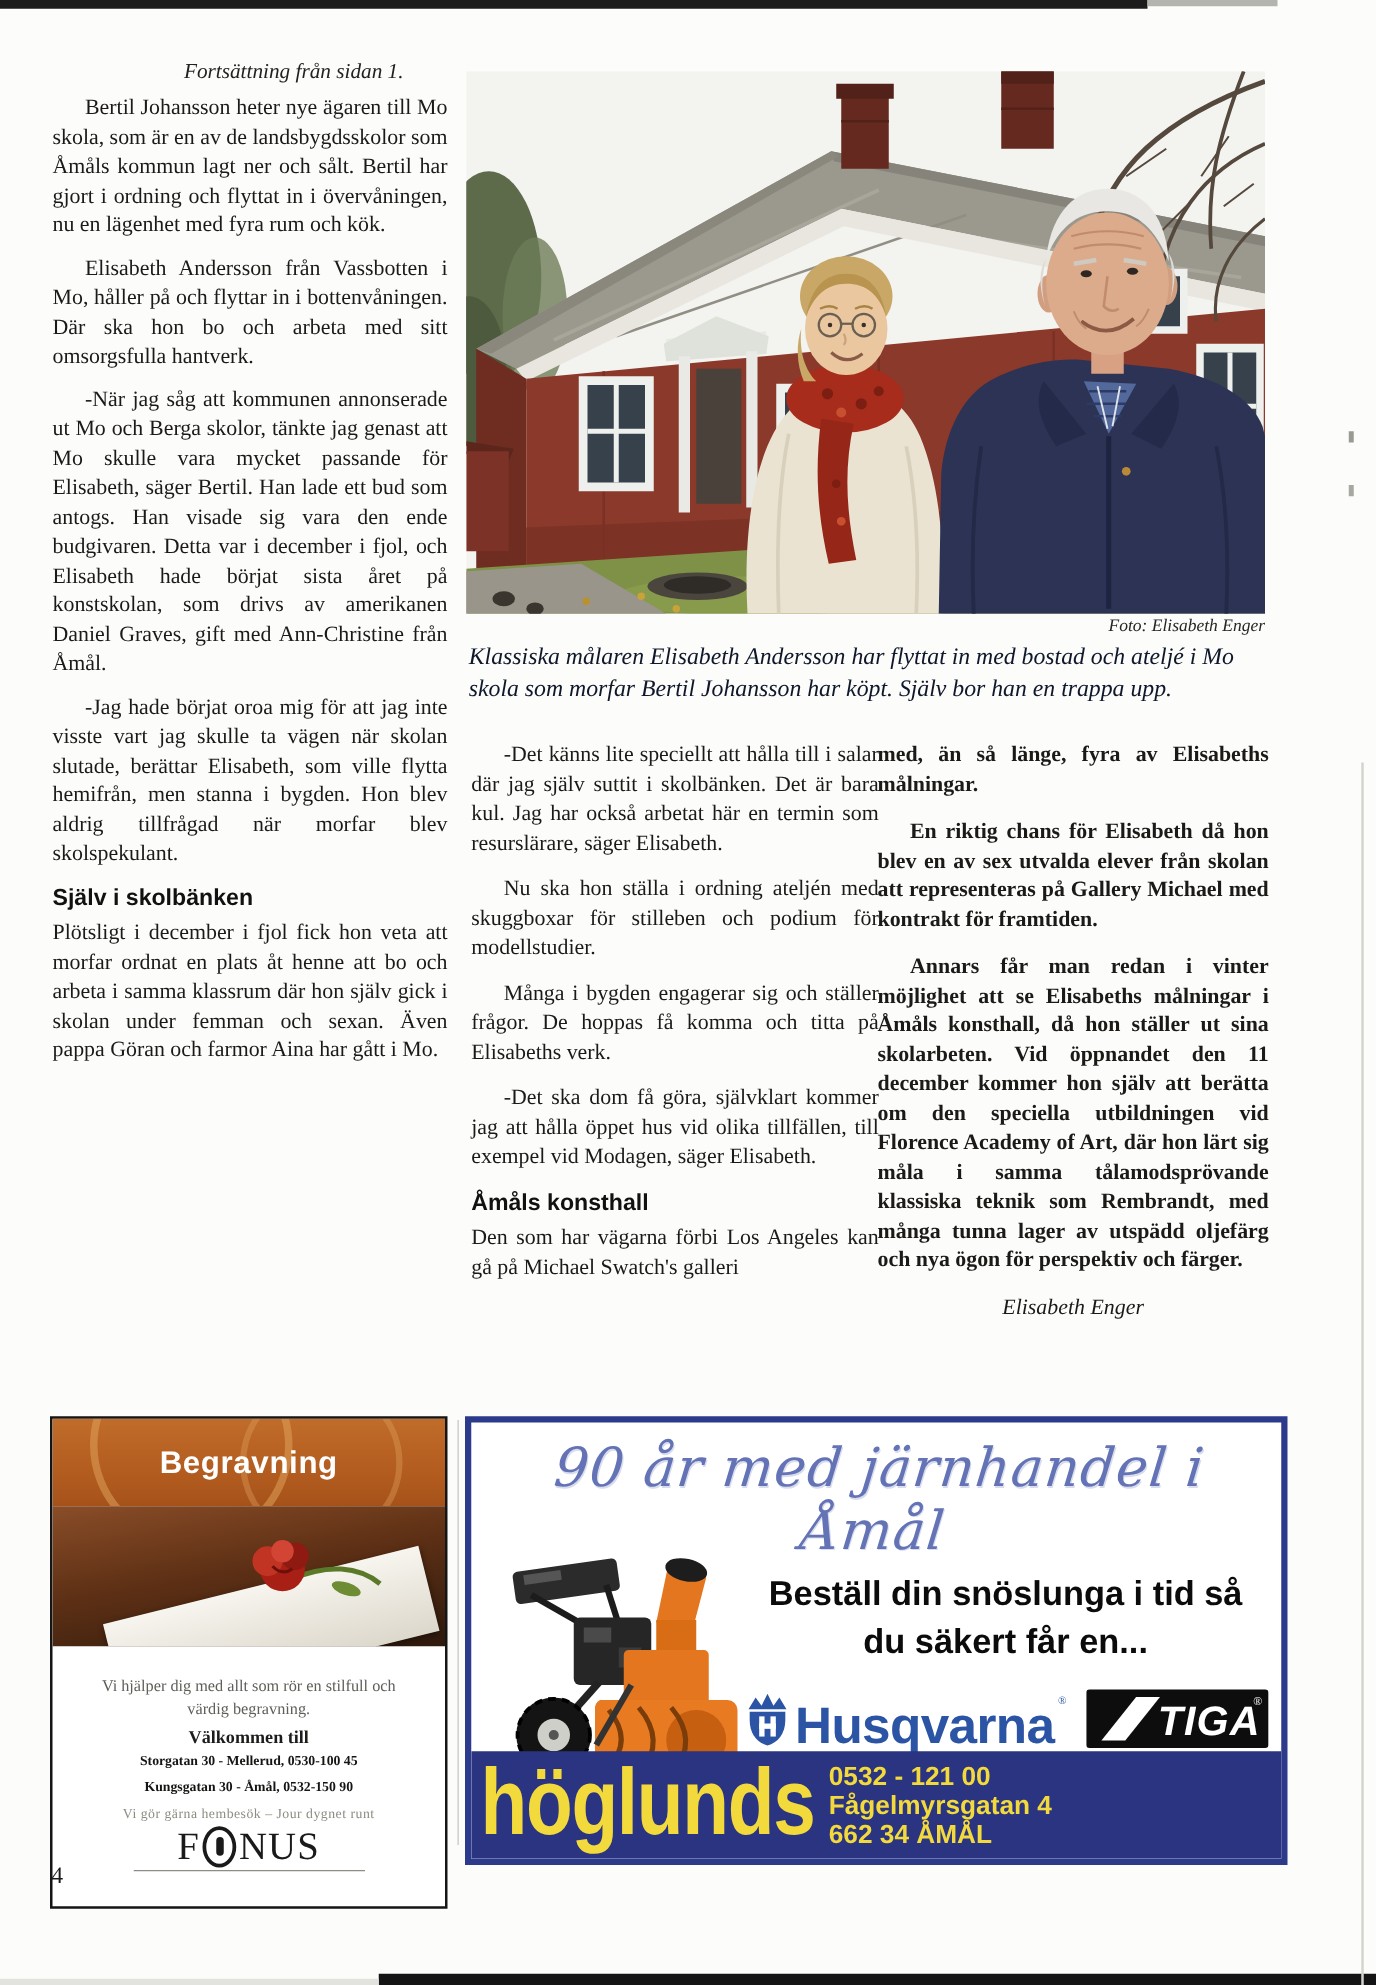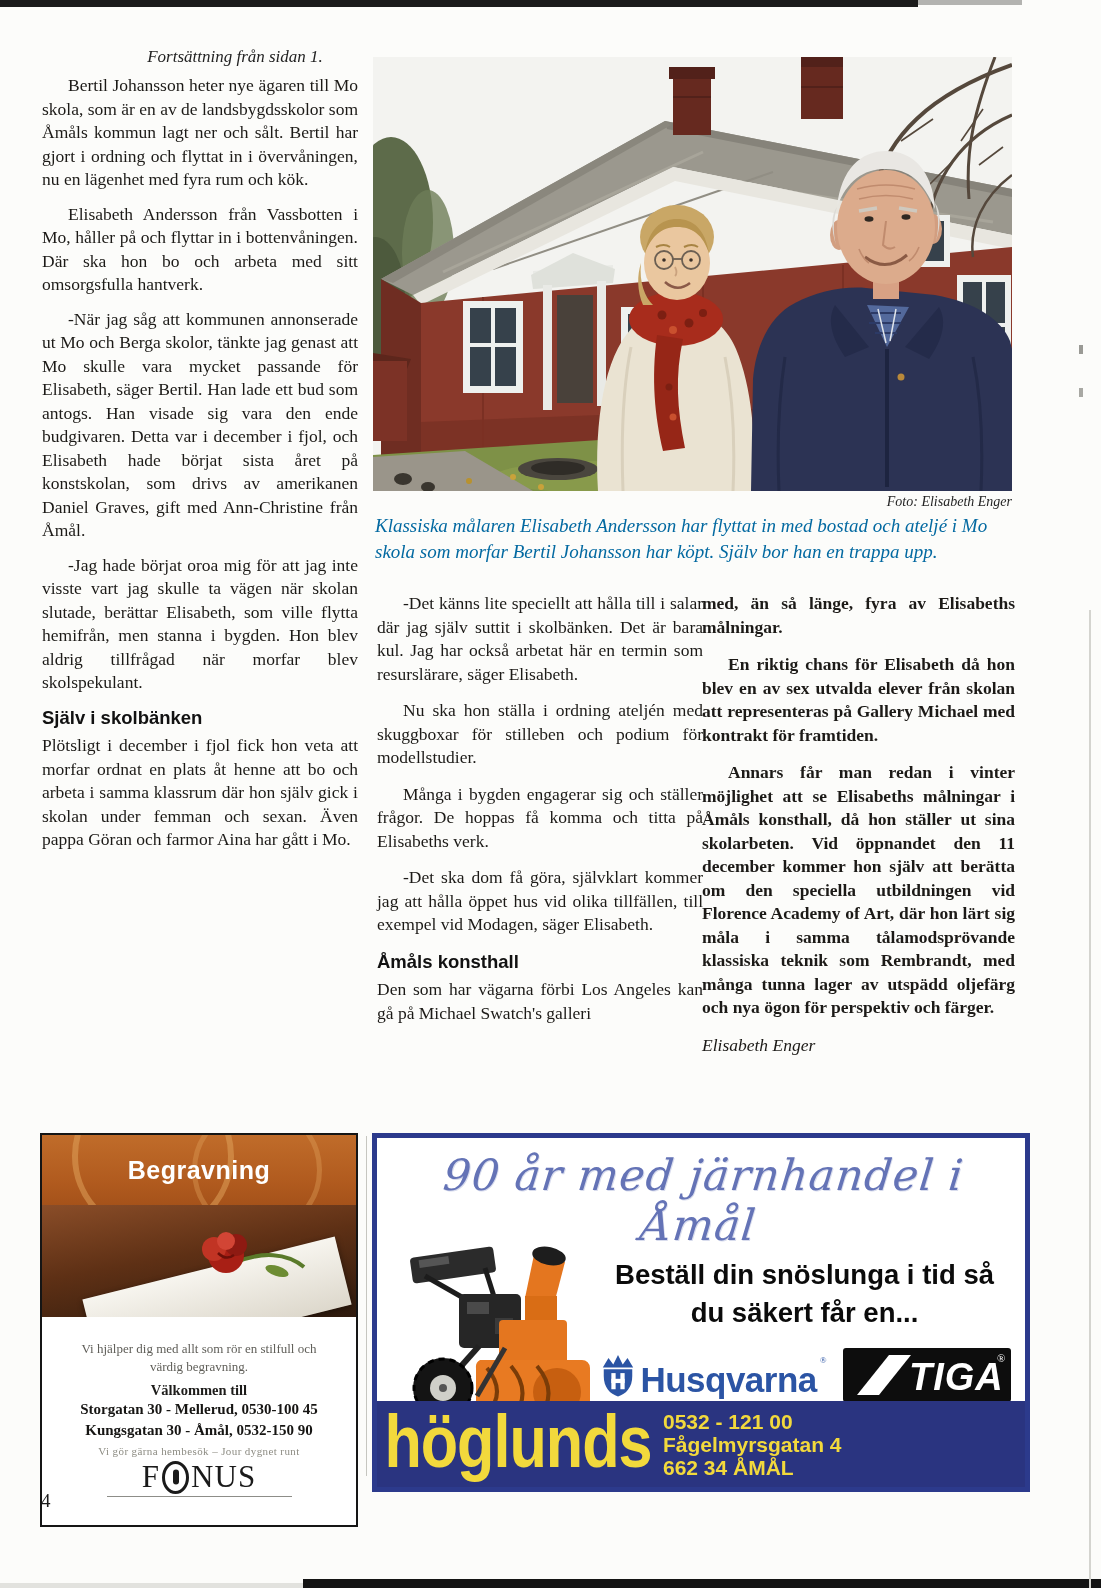--- a/index.html
+++ b/index.html
@@ -20,49 +20,49 @@
   .article-col{position:absolute;text-align:justify;font-size:17.5px;line-height:23.5px;}
   .col-left{left:42px;top:74px;width:316px;}
   .col-mid{left:377px;top:592px;width:326px;}
   .col-right{left:702px;top:592px;width:313px;}
   .bodyp{margin:0 0 11px;text-indent:26px;}
   .col-mid .bodyp{margin-bottom:13px;}
   .col-right .bodyp{margin-bottom:14px;font-weight:bold;}
   .bodyp.noindent{text-indent:0;}
   .subhead{font-family:"Liberation Sans",sans-serif;font-size:18.5px;font-weight:bold;
            margin:7px 0 5px;text-indent:0;color:#111;}
-  .signature{text-align:left;font-style:italic;font-size:17.5px;margin-top:12px;}
+  .signature{text-align:center;font-style:italic;font-size:17.5px;margin-top:12px;}
 
   
   .photo{position:absolute;left:373px;top:57px;width:639px;height:434px;margin:0;}
   .photo svg{display:block;}
   .photo-credit{position:absolute;left:373px;top:494px;width:639px;text-align:right;
                 font-style:italic;font-size:14px;color:#252525;}
   .photo-caption{position:absolute;left:375px;top:513px;width:639px;font-style:italic;
-                 font-size:19px;line-height:26px;color:#0369a1;}
+                 font-size:19px;line-height:26px;color:#0f172a;}
 
   
   .ad-fonus{position:absolute;left:40px;top:1133px;width:318px;height:394px;
             border:2px solid #151515;background:#fff;box-sizing:border-box;overflow:hidden;}
   .fonus-header{position:relative;height:70px;background:linear-gradient(180deg,#c06c2a 0%,#b05a1e 70%,#a5521a 100%);
                 display:flex;align-items:center;justify-content:center;overflow:hidden;}
   .fonus-header .arc1{position:absolute;left:30px;top:-60px;width:150px;height:150px;border:6px solid rgba(222,160,90,.55);
                 border-radius:50%;}
   .fonus-header .arc2{position:absolute;left:150px;top:-30px;width:120px;height:120px;border:5px solid rgba(222,160,90,.4);
                 border-radius:50%;}
   .fonus-title{color:#fff;font-family:"Liberation Sans",sans-serif;font-weight:bold;font-size:25px;
                letter-spacing:.5px;position:relative;}
   .fonus-photo{position:relative;height:112px;background:linear-gradient(170deg,#8a4d28 0%,#5e3015 45%,#2e1a0d 100%);overflow:hidden;}
   .fonus-book{position:absolute;left:45px;top:62px;width:260px;height:70px;background:linear-gradient(180deg,#f7f5ef,#ddd8cc);
               transform:rotate(-14deg);box-shadow:0 2px 6px rgba(0,0,0,.45);}
   .fonus-rose{position:absolute;left:150px;top:18px;width:120px;height:70px;}
   .fonus-body{padding-top:23px;text-align:center;}
   .f-line{font-size:13px;line-height:18px;color:#5f5e58;}
   .f-welcome{font-weight:bold;font-size:14.5px;margin-top:6px;color:#1d1c1a;}
-  .f-addr{font-weight:bold;font-size:15px;line-height:21px;color:#161513;}
+  .f-addr{font-weight:bold;font-size:11px;line-height:21px;color:#161513;}
   .f-services{font-size:11px;color:#8d8c83;margin-top:4px;letter-spacing:.4px;}
   .fonus-logo{margin-top:3px;display:flex;justify-content:center;align-items:center;
               font-size:31px;letter-spacing:1px;color:#1a1a1a;line-height:34px;}
   .logo-o{display:inline-block;width:21px;height:27px;border:3px solid #1a1a1a;border-radius:50%;
           margin:0 2px;position:relative;}
   .logo-o:after{content:"";position:absolute;left:50%;top:50%;width:6px;height:15px;background:#1a1a1a;
           border-radius:3px;transform:translate(-50%,-50%);}
   .fonus-rule{width:185px;height:1px;background:#8d8d88;margin:2px auto 3px;}
 
   .ads-divider{position:absolute;left:366px;top:1136px;width:1px;height:340px;background:#c6c6c0;}
@@ -74,21 +74,21 @@
             color:#6473b6;font-size:43px;letter-spacing:1px;transform:skewX(-6deg);
             text-shadow:1px 1px 0 rgba(100,115,182,.25);}
   .h-main{position:relative;height:178px;}
   .h-blower{position:absolute;left:8px;top:-14px;}
   .h-headline{position:absolute;left:225px;top:6px;width:405px;text-align:center;
               font-family:"Liberation Sans",sans-serif;font-weight:bold;font-size:27.5px;
               line-height:38px;color:#0b0b0b;}
   .h-logos{position:absolute;left:218px;top:98px;width:420px;display:flex;justify-content:center;
            align-items:center;gap:16px;}
   .husq{display:flex;align-items:flex-end;gap:3px;color:#2b54a4;}
-  .husq-text{font-family:"Liberation Sans",sans-serif;font-weight:bold;font-size:35px;line-height:34px;letter-spacing:-.5px;}
+  .husq-text{font-family:"Liberation Sans",sans-serif;font-weight:bold;font-size:41px;line-height:34px;letter-spacing:-.5px;}
   .husq-reg{font-size:9px;align-self:flex-start;margin-top:2px;}
   .h-bar{position:absolute;left:0;bottom:0;width:100%;height:86px;background:#2a3480;
          display:flex;align-items:center;color:#f2d93c;font-family:"Liberation Sans",sans-serif;}
   .h-open{width:188px;text-align:right;font-weight:bold;line-height:21px;flex-shrink:0;}
   .h-open .t1{font-size:16px;letter-spacing:.3px;}
   .h-open .t2{font-size:17.5px;}
   .h-name{font-size:60px;font-weight:bold;letter-spacing:-1px;margin:0 14px 6px 10px;
           transform:scale(1.02,1.25);transform-origin:center;}
   .h-right{font-weight:bold;font-size:21px;line-height:23px;}
 

